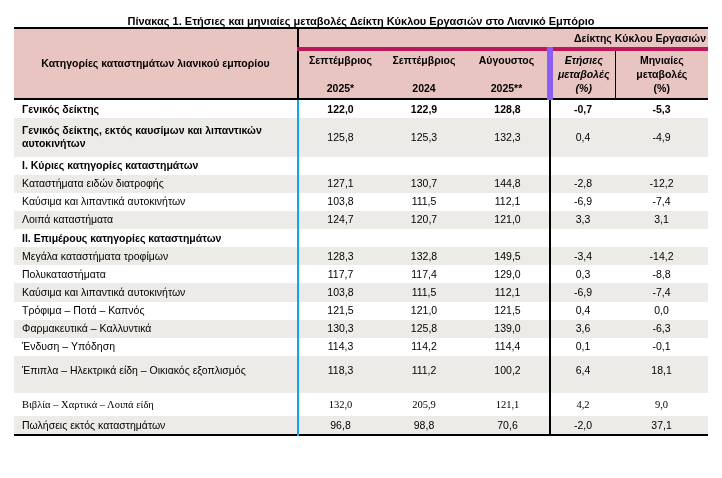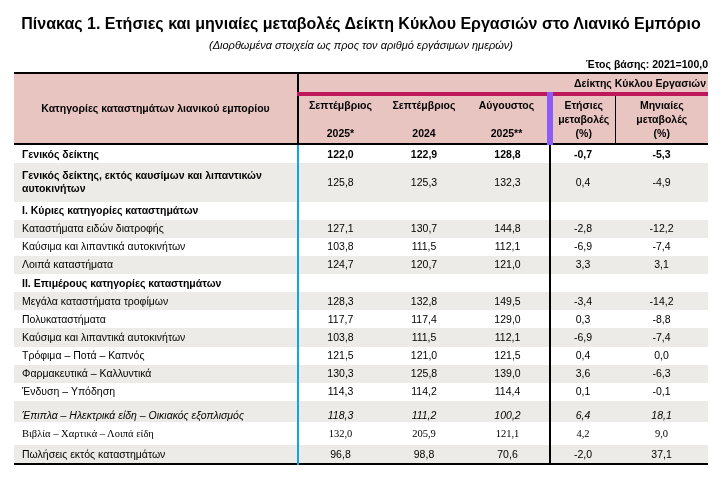--- a/index.html
+++ b/index.html
@@ -1,53 +1,51 @@
 <!DOCTYPE html>
 <html><head>
 <meta charset="utf-8">
 <style>
   html,body { margin:0; padding:0; background:#fff; }
   body { width:722px; font-family:"Liberation Sans", sans-serif; color:#000; }
   .page { padding:10px 14px 6px 14px; }
 
-  .title { text-align:center; font-weight:bold; font-size:16px; margin-top:5px; }
+  .title { text-align:center; font-weight:bold; font-size:11px; margin-top:5px; }
   .subtitle { text-align:center; font-style:italic; font-size:11px; margin-top:6px; }
   .base-note { text-align:right; font-weight:bold; font-size:10.5px; margin:7px 0 2px 0; }
 
   table.idx {
     width:694px; table-layout:fixed; border-collapse:collapse;
     border-top:2.5px solid #000; border-bottom:2.5px solid #000;
     font-size:10.5px; line-height:1.25;
   }
   thead th { background:#e9c5c2; font-weight:bold; padding:2px 3px; vertical-align:middle;text-align:center; }
   th.cat { border-right:2px solid #000; border-bottom:2.5px solid #000; text-align:center; font-size:10.5px; }
   th.band { border-bottom:4px solid #be185d; text-align:right; padding:2.5px 2px; }
   th.m3 { border-right:6px solid #8b5cf6; }
-  th.c1 { border-right:1px solid #000; }
+  th.c1 { border-right:1px solid #000;font-style:italic; }
   th.hb { border-bottom:2.5px solid #000; }
   .hcol { display:flex; flex-direction:column; justify-content:space-between; align-items:center; height:41px; padding:1px 0; }
 
   tbody td { padding:2.5px 6px; text-align:center; vertical-align:middle; }
   tbody td.lbl { text-align:left; padding-left:8px; border-right:2px solid #0ea5e9; }
   tbody td.m3 { border-right:2px solid #000; }
   tbody tr:nth-child(even) { background:#edebe7; }
 
   tr.r-bold td { font-weight:bold; }
   tr.r-boldlabel td.lbl, tr.r-section td.lbl { font-weight:bold; }
   tr.r-boldlabel td { padding-top:6px; padding-bottom:6px; }
-  tr.r-tall td { padding-top:8px; padding-bottom:0;font-style:italic; }
+  tr.r-tall td { padding-top:8px; padding-bottom:16px; }
   tr.r-tall2 td { padding-top:5px; padding-bottom:5px;font-family:Liberation Serif, serif; }
 </style>
 </head>
 <body>
 
 <div class="page">
   <div class="title">Πίνακας 1. Ετήσιες και μηνιαίες μεταβολές Δείκτη Κύκλου Εργασιών στο Λιανικό Εμπόριο</div>
-  <div class="subtitle">(Διορθωμένα στοιχεία ως προς τον αριθμό εργάσιμων ημερών)</div>
-  <div class="base-note">Έτος βάσης: 2021=100,0</div>
 
   <table class="idx">
     <colgroup>
       <col style="width:284px">
         <col style="width:84px">
         <col style="width:84px">
         <col style="width:84px">
         <col style="width:65px">
         <col style="width:93px">
     </colgroup>

